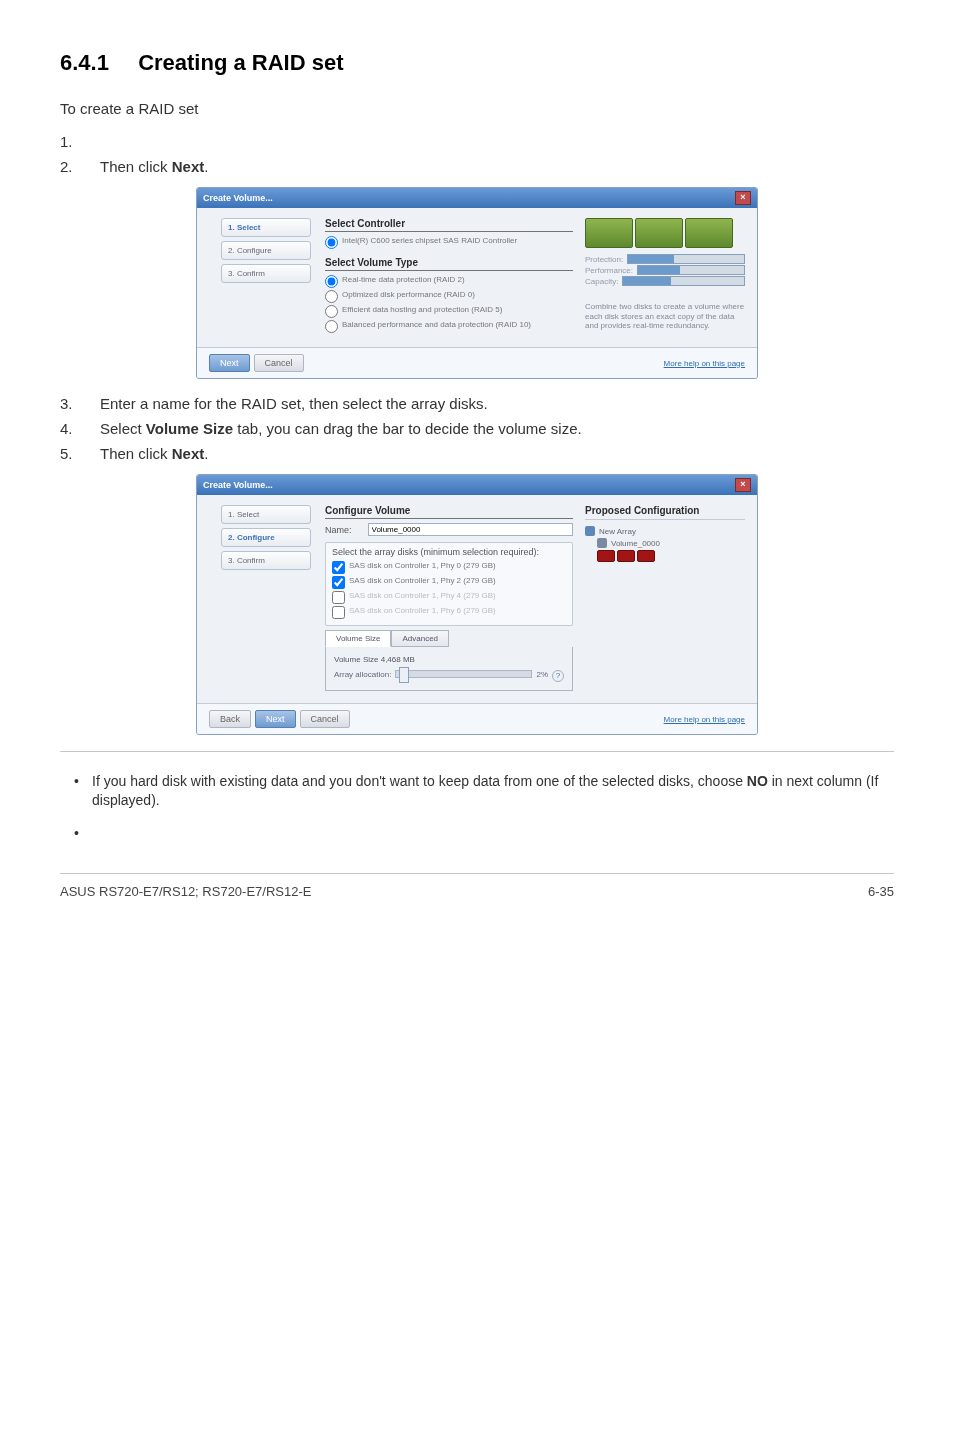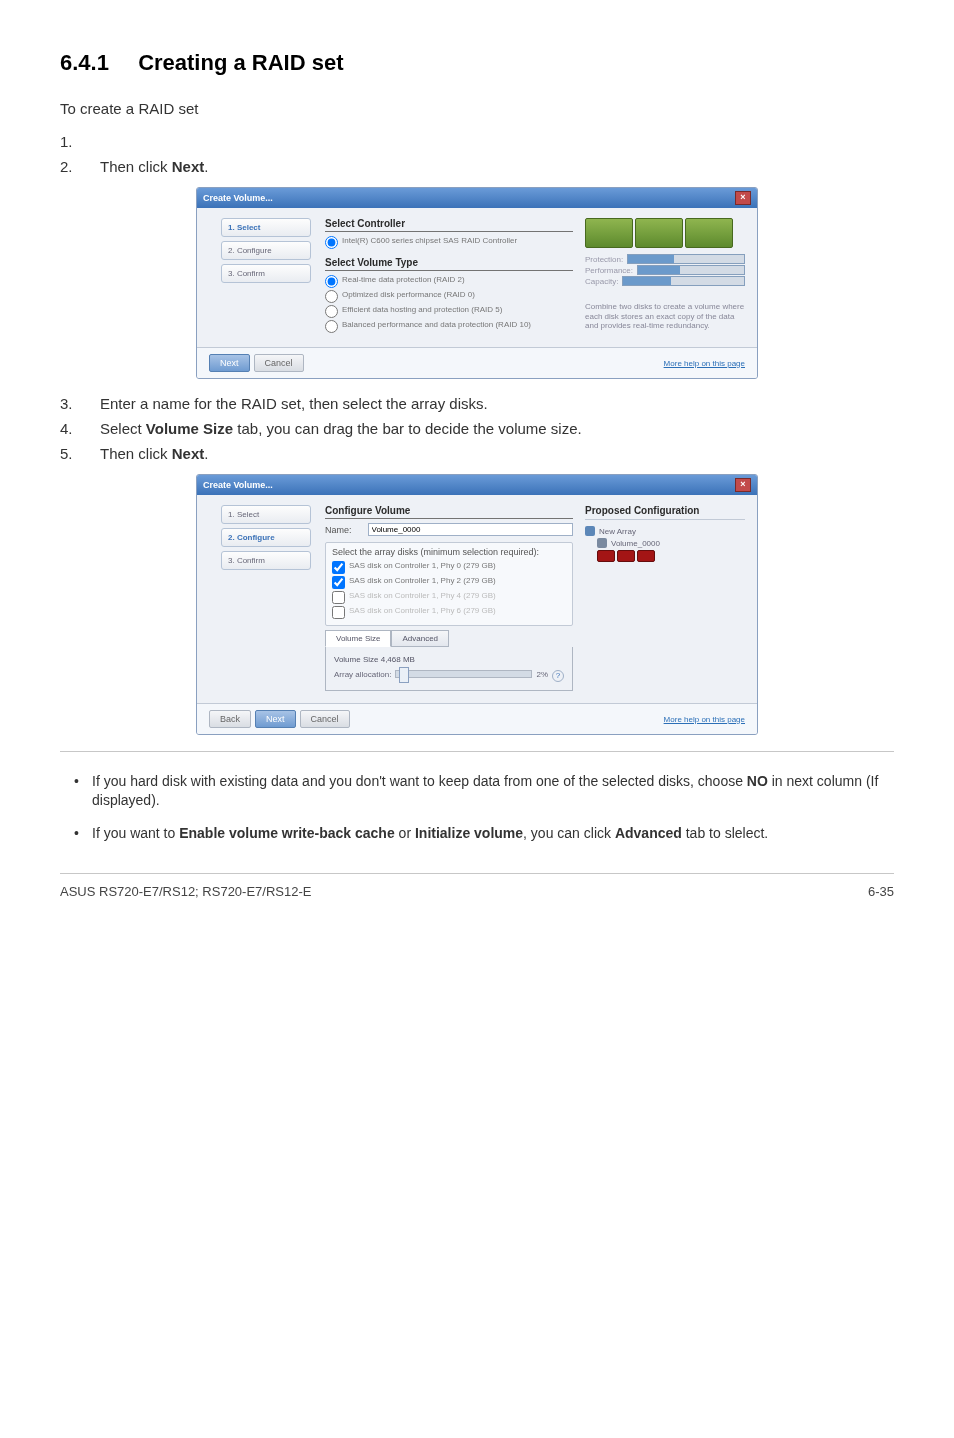--- a/index.html
+++ b/index.html
@@ -443,23 +443,20 @@
     </div>
     <ul class="note-list">
       <li>
         <span class="bullet">•</span>
         <span>
           <span>If you hard disk with existing data and you don't want to keep data from one of the selected disks, choose </span><b>NO</b><span> in next column (If displayed).</span>
         </span>
       </li>
       <li>
         <span class="bullet">•</span>
-        <span>
-          <span>If you want to </span><b>Enable volume write-back cache</b><span> or </span><b>Initialize volume</b><span>, you can click </span><b>Advanced</b><span> tab to slelect.</span>
-        </span>
       </li>
     </ul>
   </div>
 
   <div class="footer">
     <span>ASUS RS720-E7/RS12; RS720-E7/RS12-E</span>
     <span>6-35</span>
   </div>
 </div>
 

